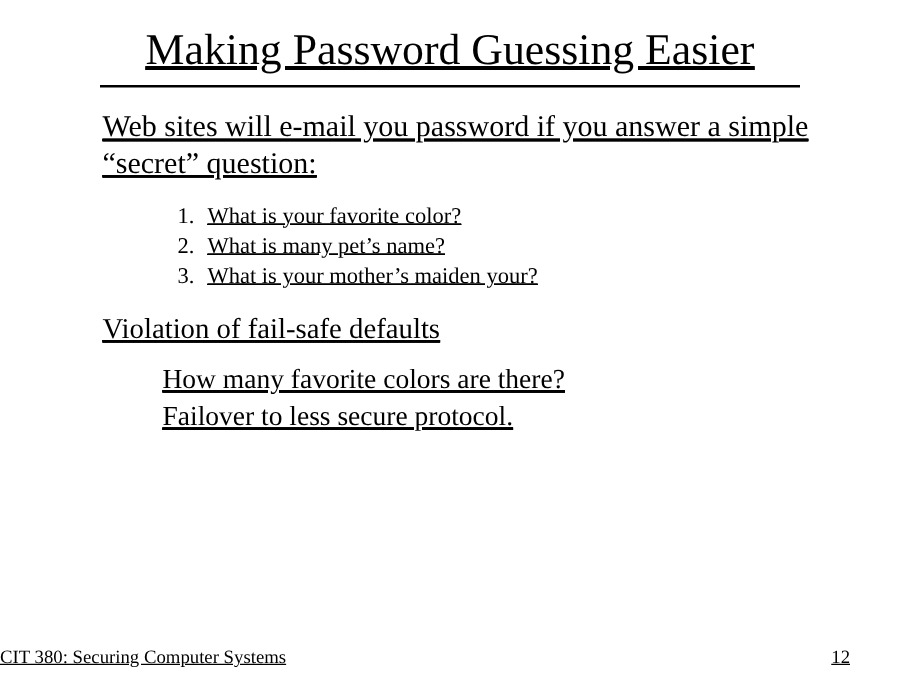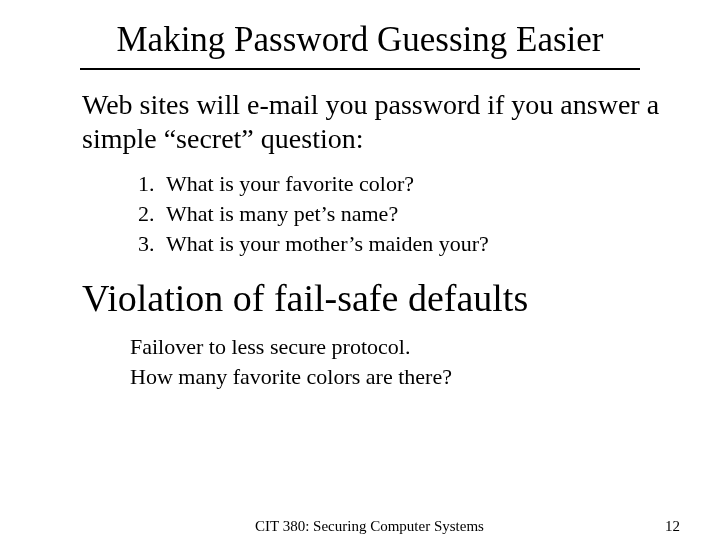--- a/index.html
+++ b/index.html
@@ -1,15 +1,15 @@
 <!DOCTYPE html>
 <html><head>
 <meta charset="utf-8">
 <style>
-  * { margin: 0; padding: 0; box-sizing: border-box; }
+  * { margin: 0; padding: 0; box-sizing: border-box; text-decoration: underline; }
   body {
     width: 720px;
     height: 540px;
     background: #ffffff;
     font-family: "Times New Roman", Times, serif;
     color: #000000;
     position: relative;
     overflow: hidden;
   }
   .slide {
@@ -19,54 +19,53 @@
     font-size: 35px;
     font-weight: normal;
     text-align: center;
     padding-bottom: 8px;
     border-bottom: 2.5px solid #000;
     margin-bottom: 18px;
     margin-left: 20px;
     margin-right: 20px;
   }
   .lead {
-    font-size: 28px;
+    font-size: 24px;
     line-height: 1.2;
     margin: 0 0 14px 22px;
   }
   .qlist {
     list-style: decimal;
-    font-size: 22px;
+    font-size: 18px;
     margin: 0 0 18px 100px;
     line-height: 1.35;
   }
   .qlist li {
     padding-left: 6px;
   }
   .subhead {
-    font-size: 38px;
+    font-size: 23px;
     margin: 6px 0 12px 22px;
   }
   .body-indent {
     font-size: 22px;
     margin-left: 70px;
     line-height: 1.35;
   }
   .footer {
     position: absolute;
     bottom: 22px;
     left: 0;
     width: 100%;
     font-size: 15px;
   }
   .footer-center {
     position: absolute;
     width: 100%;
-    text-align: center;
-    padding-left: 19px;
+    text-align: left;
   }
   .footer-right {
     position: absolute;
     right: 40px;
   }
 </style>
 </head>
 <body>
 
 <div class="slide">
@@ -77,22 +76,22 @@
 
   <ol class="qlist">
     <li>What is your favorite color?</li>
     <li>What is many pet’s name?</li>
     <li>What is your mother’s maiden your?</li>
   </ol>
 
   <p class="subhead">Violation of fail-safe defaults</p>
 
   <div class="body-indent">
+    <div>How many favorite colors are there?</div>
     <div>Failover to less secure protocol.</div>
-    <div>How many favorite colors are there?</div>
   </div>
 
 </div>
 
 <div class="footer">
   <div class="footer-center">CIT 380: Securing Computer Systems</div>
   <div class="footer-right">12</div>
 </div>
 
 </body></html>

